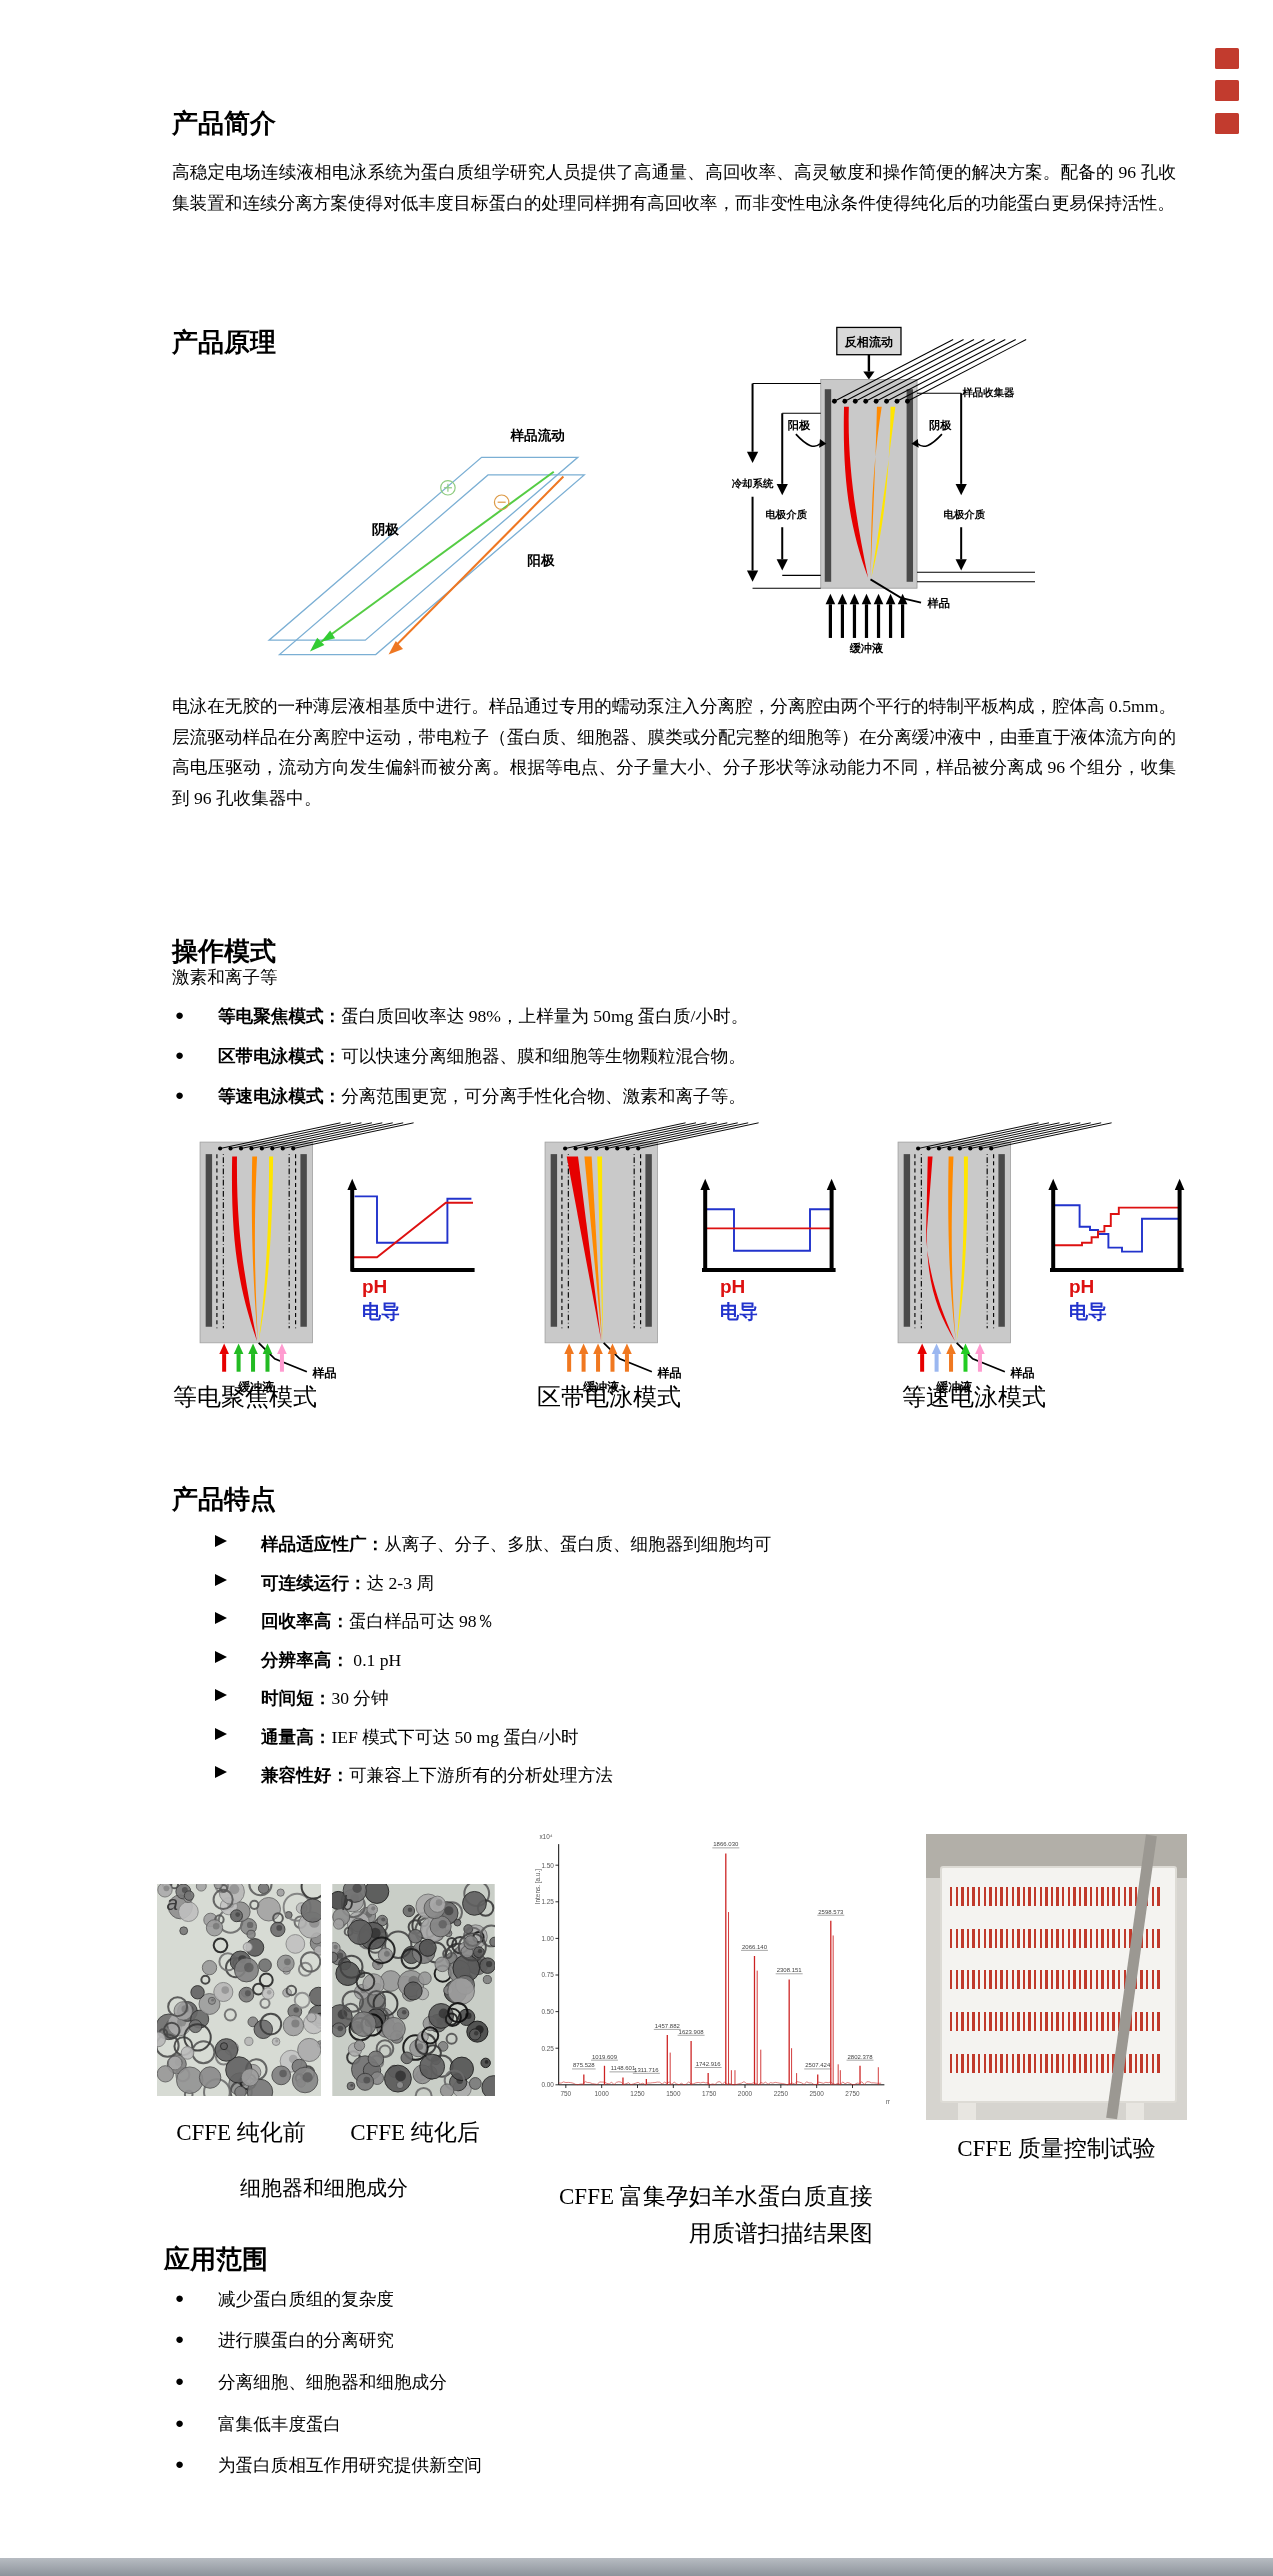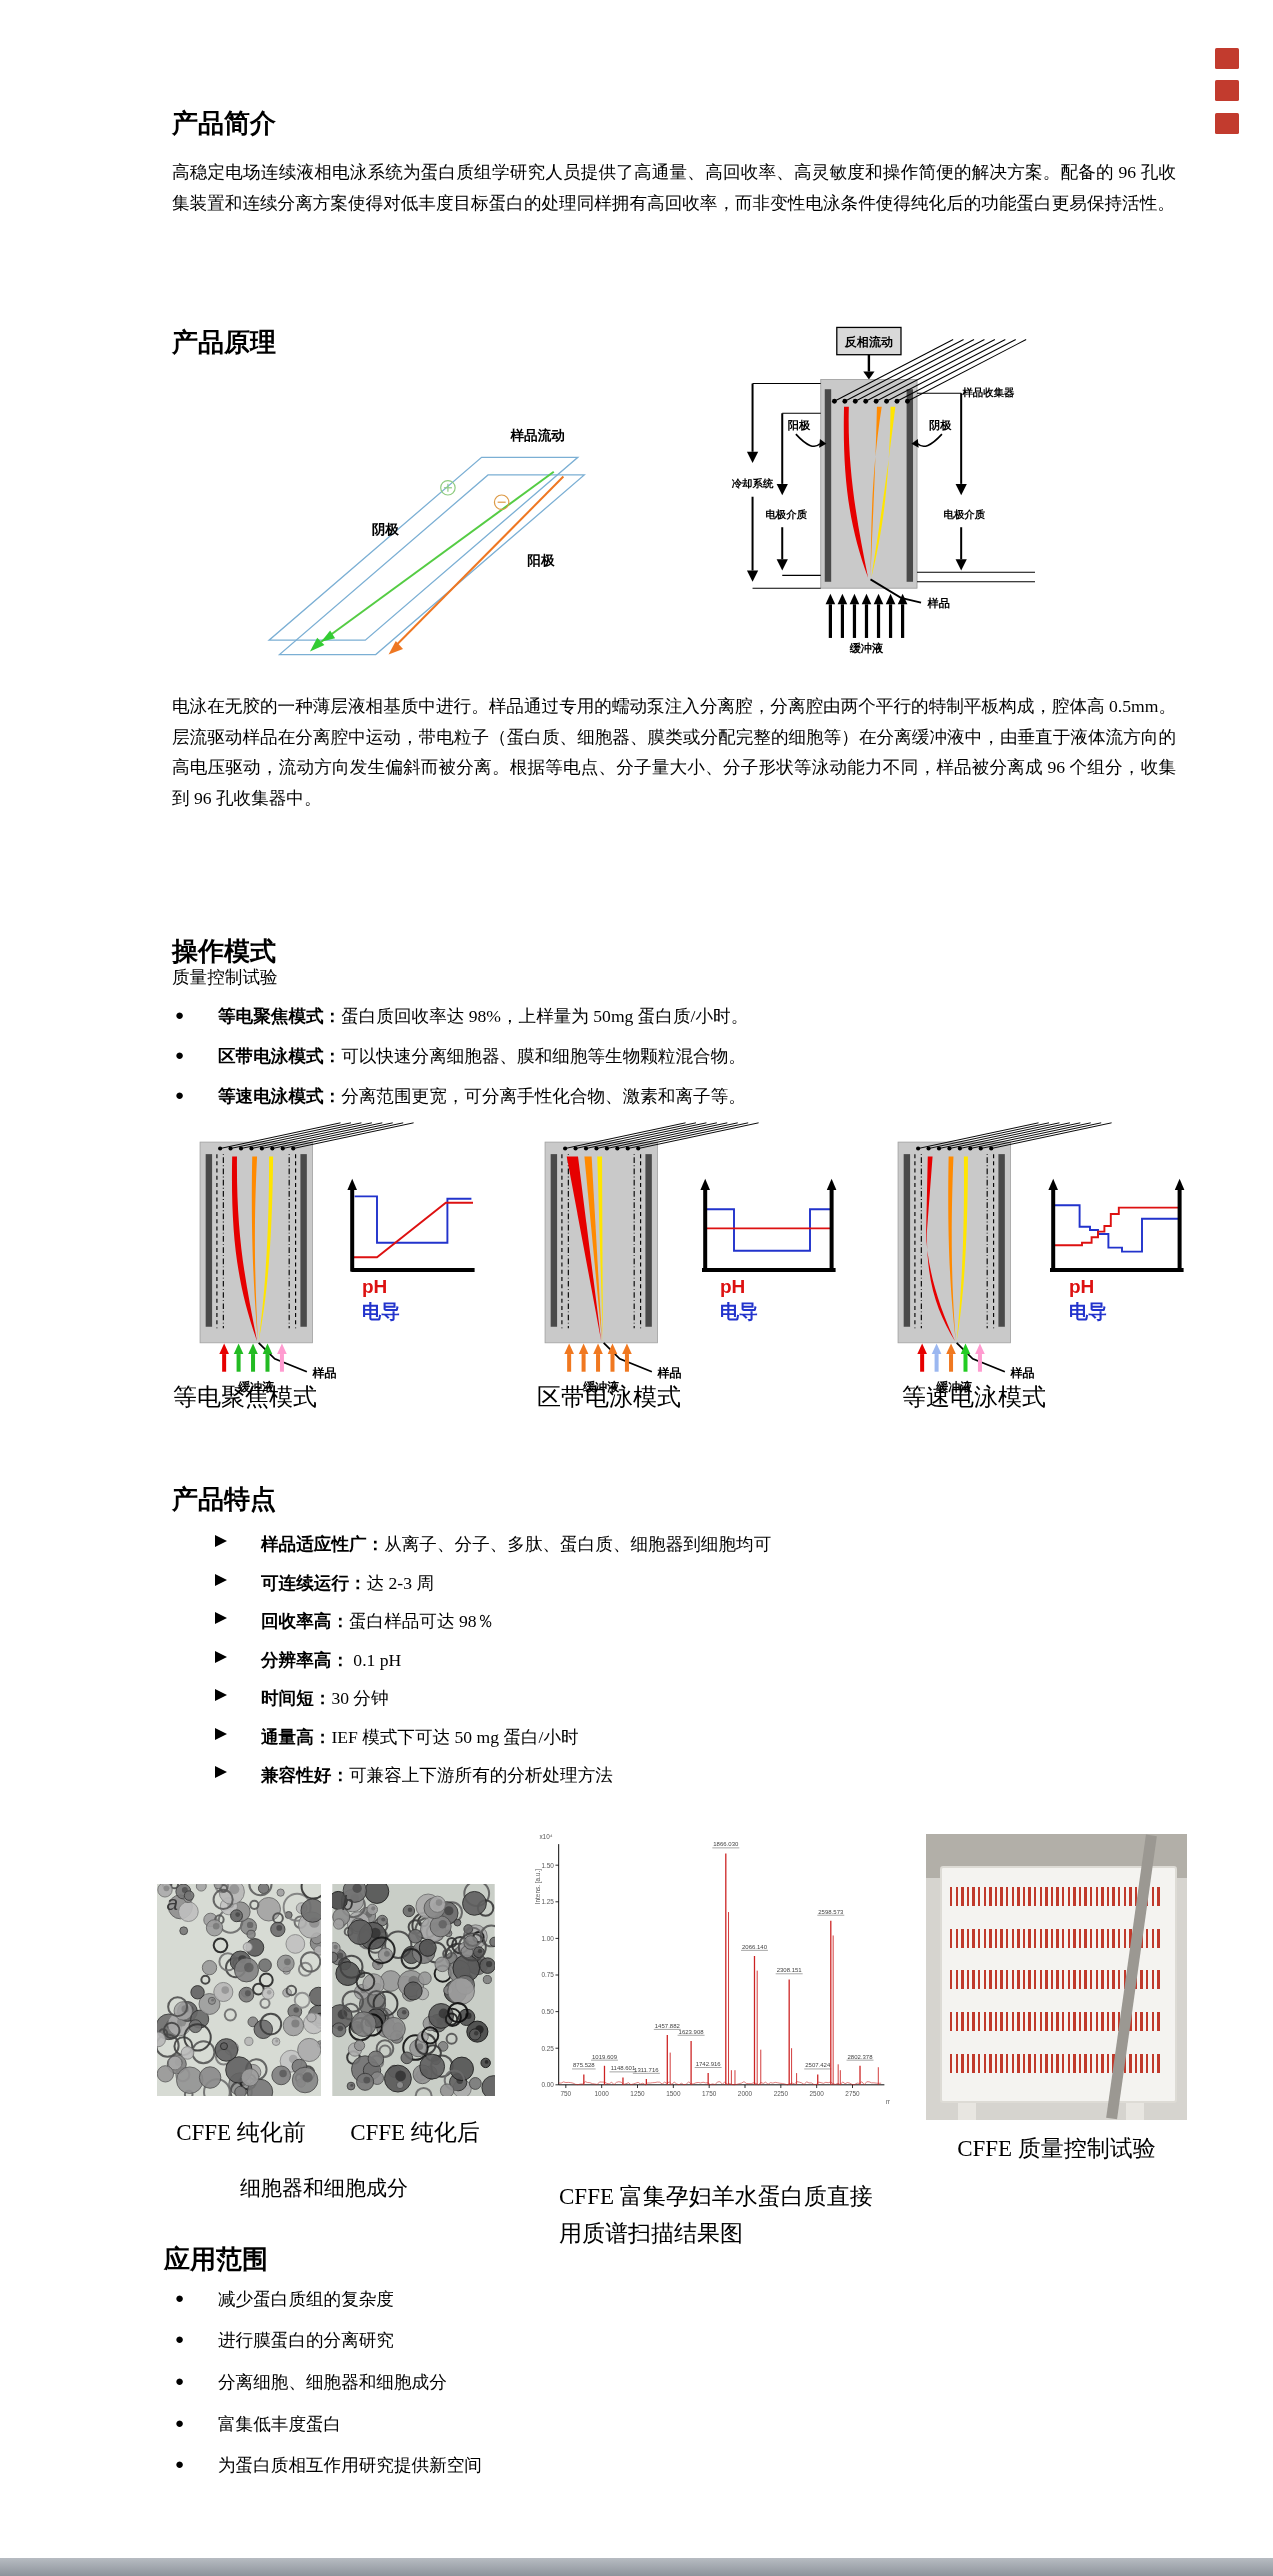--- a/index.html
+++ b/index.html
@@ -1,17 +1,17 @@
 <!DOCTYPE html>
 <html style="font-size:13px"><head>
 <meta charset="utf-8">
 <style>
   html,body{margin:0;padding:0;background:#ffffff;}
   body{width:1273px;height:2576px;position:relative;font-family:"Liberation Serif","DejaVu Serif",serif;color:#000;}
-  .abs{position:absolute;}
+  .abs{position:absolute;text-align:right;}
   .h1{font-family:"Liberation Sans","DejaVu Sans",sans-serif;font-weight:bold;font-size:26px;color:#000;}
   .body-text{font-size:17.6px;line-height:30.5px;text-align:justify;}
   .bullet-row{position:absolute;font-size:17.6px;white-space:nowrap;}
   .bullet-dot{position:absolute;left:175px;font-size:15.2px;top:1.6px;}
   .bullet-text{position:absolute;left:218px;}
   .b-strong{font-weight:bold;margin-top:36px;}
   .feat-arrow{position:absolute;left:215px;top:3.2px;width:0;height:0;
     border-top:6.4px solid transparent;border-bottom:6.4px solid transparent;border-left:12px solid #000;}
   .feat-text{position:absolute;left:261px;}
   .caption{font-size:23px;white-space:nowrap;}
@@ -142,21 +142,21 @@
   <text x="200" y="417" font-size="14" font-weight="bold" text-anchor="middle">缓冲液</text>
 
   <polyline points="205,327 243,350 268,356" fill="none" stroke="#000" stroke-width="2.2"></polyline>
   <text x="276" y="362" font-size="14" font-weight="bold">样品</text>
 </svg>
 </div>
 
 <div class="abs body-text" style="left:172px;top:691px;width:1004px;">电泳在无胶的一种薄层液相基质中进行。样品通过专用的蠕动泵注入分离腔，分离腔由两个平行的特制平板构成，腔体高 0.5mm。层流驱动样品在分离腔中运动，带电粒子（蛋白质、细胞器、膜类或分配完整的细胞等）在分离缓冲液中，由垂直于液体流方向的高电压驱动，流动方向发生偏斜而被分离。根据等电点、分子量大小、分子形状等泳动能力不同，样品被分离成 96 个组分，收集到 96 孔收集器中。</div>
 
 <div class="abs h1" style="left:172px;top:934px;">操作模式</div>
-<div class="abs" style="left:172px;top:965px;font-size:17.6px;">质量控制试验</div>
+<div class="abs" style="left:172px;top:965px;font-size:17.6px;">激素和离子等</div>
 
 <div class="bullet-row" style="top:1004px;">
   <span class="bullet-dot">●</span>
   <span class="bullet-text"><span class="b-strong">等电聚焦模式：</span><span>蛋白质回收率达 98%，上样量为 50mg 蛋白质/小时。</span></span>
 </div>
 <div class="bullet-row" style="top:1044px;">
   <span class="bullet-dot">●</span>
   <span class="bullet-text"><span class="b-strong">区带电泳模式：</span><span>可以快速分离细胞器、膜和细胞等生物颗粒混合物。</span></span>
 </div>
 <div class="bullet-row" style="top:1084px;">

